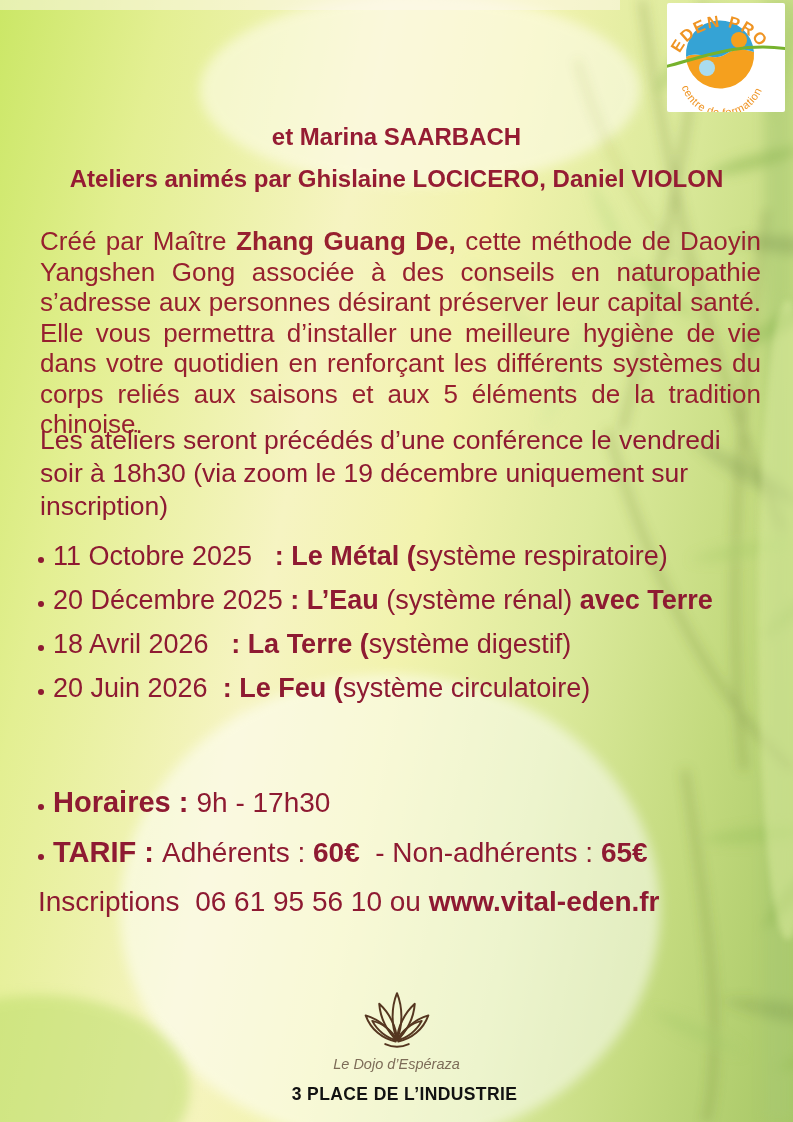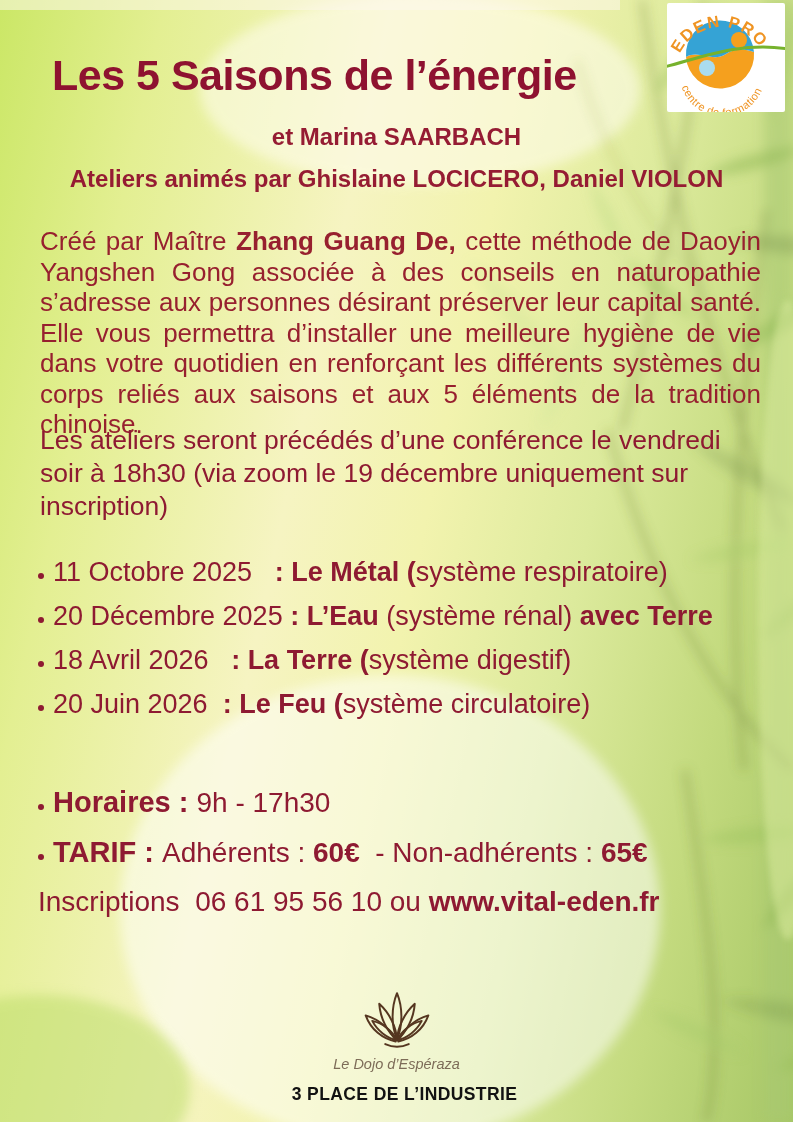--- a/index.html
+++ b/index.html
@@ -8,21 +8,21 @@
     font-family:"Liberation Sans", sans-serif;color:#8e1a32;
     background:linear-gradient(102deg,#cbe766 0%,#e3ef92 16%,#f6f4c2 38%,#f2f3ae 52%,#dcea9c 68%,#c3da7e 84%,#a7c766 100%);
   }
   .bg{position:absolute;inset:0;pointer-events:none;}
   .b{font-weight:700;}
   .ws{white-space:pre-wrap;}
   .title{position:absolute;top:50px;left:52px;font-size:43px;line-height:50px;font-weight:700;color:#8e1230;letter-spacing:-0.5px;}
   .subtitle{position:absolute;top:116px;left:0;right:0;text-align:center;font-weight:700;font-size:24px;line-height:42px;color:#951c33;}
   .intro{position:absolute;top:226px;left:40px;right:32px;font-size:26px;line-height:30.5px;text-align:justify;color:#97202f;}
   .conference{position:absolute;top:424px;left:40px;right:30px;font-size:26.5px;line-height:33px;font-weight:400;color:#8e1a32;}
-  .dates{position:absolute;top:541px;left:38px;right:18px;margin-top:16px;}
+  .dates{position:absolute;top:541px;left:38px;right:18px;}
   .date-item{font-size:27px;line-height:30px;margin-bottom:14px;color:#8e1a32;}
   .dot{display:inline-block;width:6px;height:6px;border-radius:50%;background:#8e1a32;margin-right:9px;margin-bottom:2px;}
   .info{position:absolute;top:786px;left:38px;right:16px;}
   .info-line{font-size:28px;line-height:32px;margin-bottom:17px;color:#8e1a32;}
   .info-line .label{font-weight:700;font-size:29px;}
   .footer-lotus{position:absolute;top:982px;left:0;right:0;text-align:center;font-style:italic;}
   .footer-lotus svg{display:block;margin:0 auto;}
   .dojo-name{font-size:14.5px;color:#7d6c58;margin-top:2px;}
   .address{position:absolute;top:1084px;left:0;right:0;text-align:center;font-size:17.5px;font-weight:700;color:#121212;letter-spacing:0.4px;padding-left:16px;}
   .eden-box{position:absolute;top:3px;right:8px;width:118px;height:109px;background:#ffffff;border-radius:2px;}
@@ -93,21 +93,20 @@
       <path d="M-3,64 C30,56 72,38 121,46" stroke="#76b22d" stroke-width="3" fill="none"></path>
       <text font-family="Liberation Sans, sans-serif" font-size="16.5" font-weight="700" fill="#ef9423" letter-spacing="1.5">
         <textPath href="#edenArcTop" startOffset="50%" text-anchor="middle">EDEN PRO</textPath>
       </text>
       <text font-family="Liberation Sans, sans-serif" font-size="11" fill="#ef9423" letter-spacing="0.5">
         <textPath href="#edenArcBot" startOffset="50%" text-anchor="middle">centre de formation</textPath>
       </text>
     </svg>
   </div>
 
-  <div class="title">Les 5 Saisons de l’énergie</div>
   <div class="subtitle">
     <div>et Marina SAARBACH</div>
     <div>Ateliers animés par Ghislaine LOCICERO, Daniel VIOLON</div>
   </div>
 
   <div class="intro"><span class="ws">Créé par Maître </span><span class="ws b">Zhang Guang De,</span><span class="ws"> cette méthode de Daoyin Yangshen Gong associée à des conseils en naturopathie s’adresse aux personnes désirant préserver leur capital santé. Elle vous permettra d’installer une meilleure hygiène de vie dans votre quotidien en renforçant les différents systèmes du corps reliés aux saisons et aux 5 éléments de la tradition chinoise.</span></div>
 
   <div class="conference">Les ateliers seront précédés d’une conférence le vendredi soir à 18h30 (via zoom le 19 décembre uniquement sur inscription)</div>
 
   <div class="dates">

